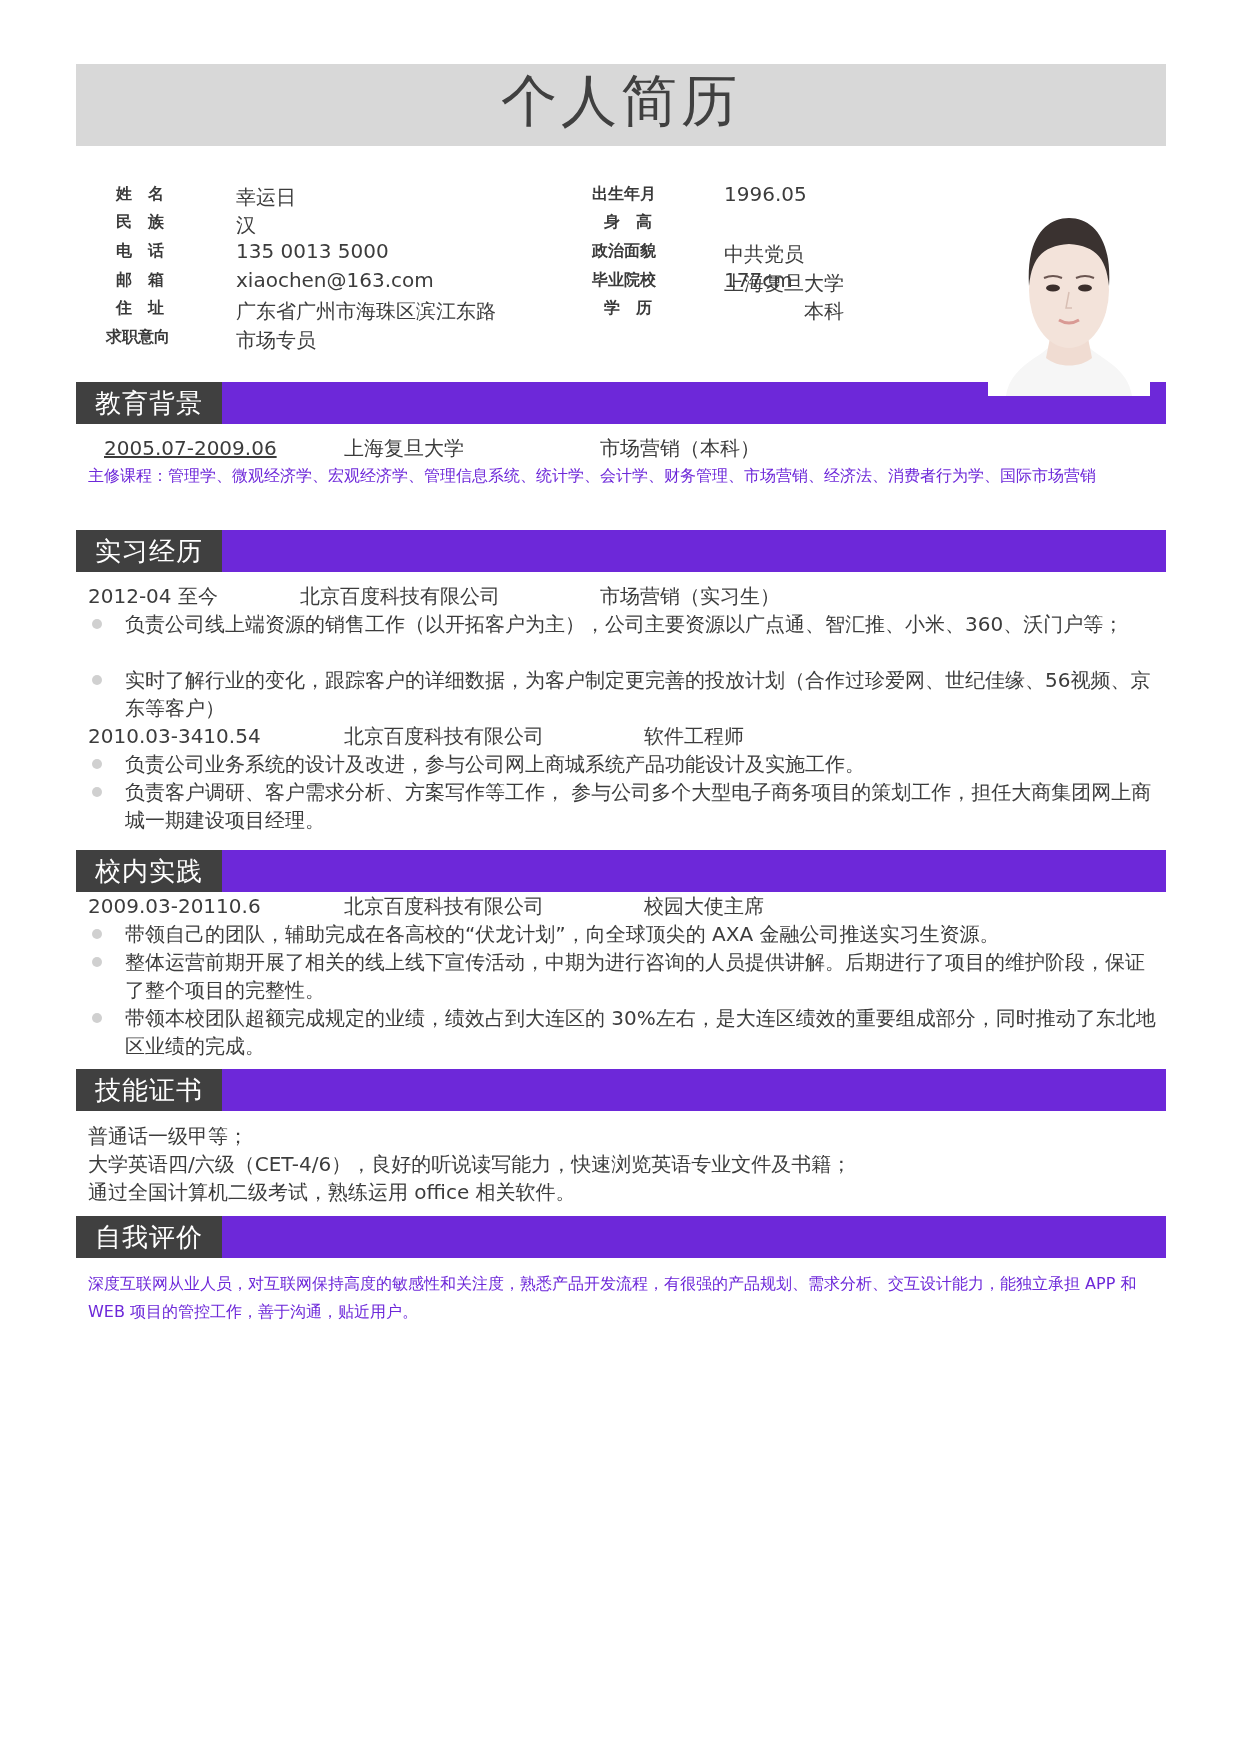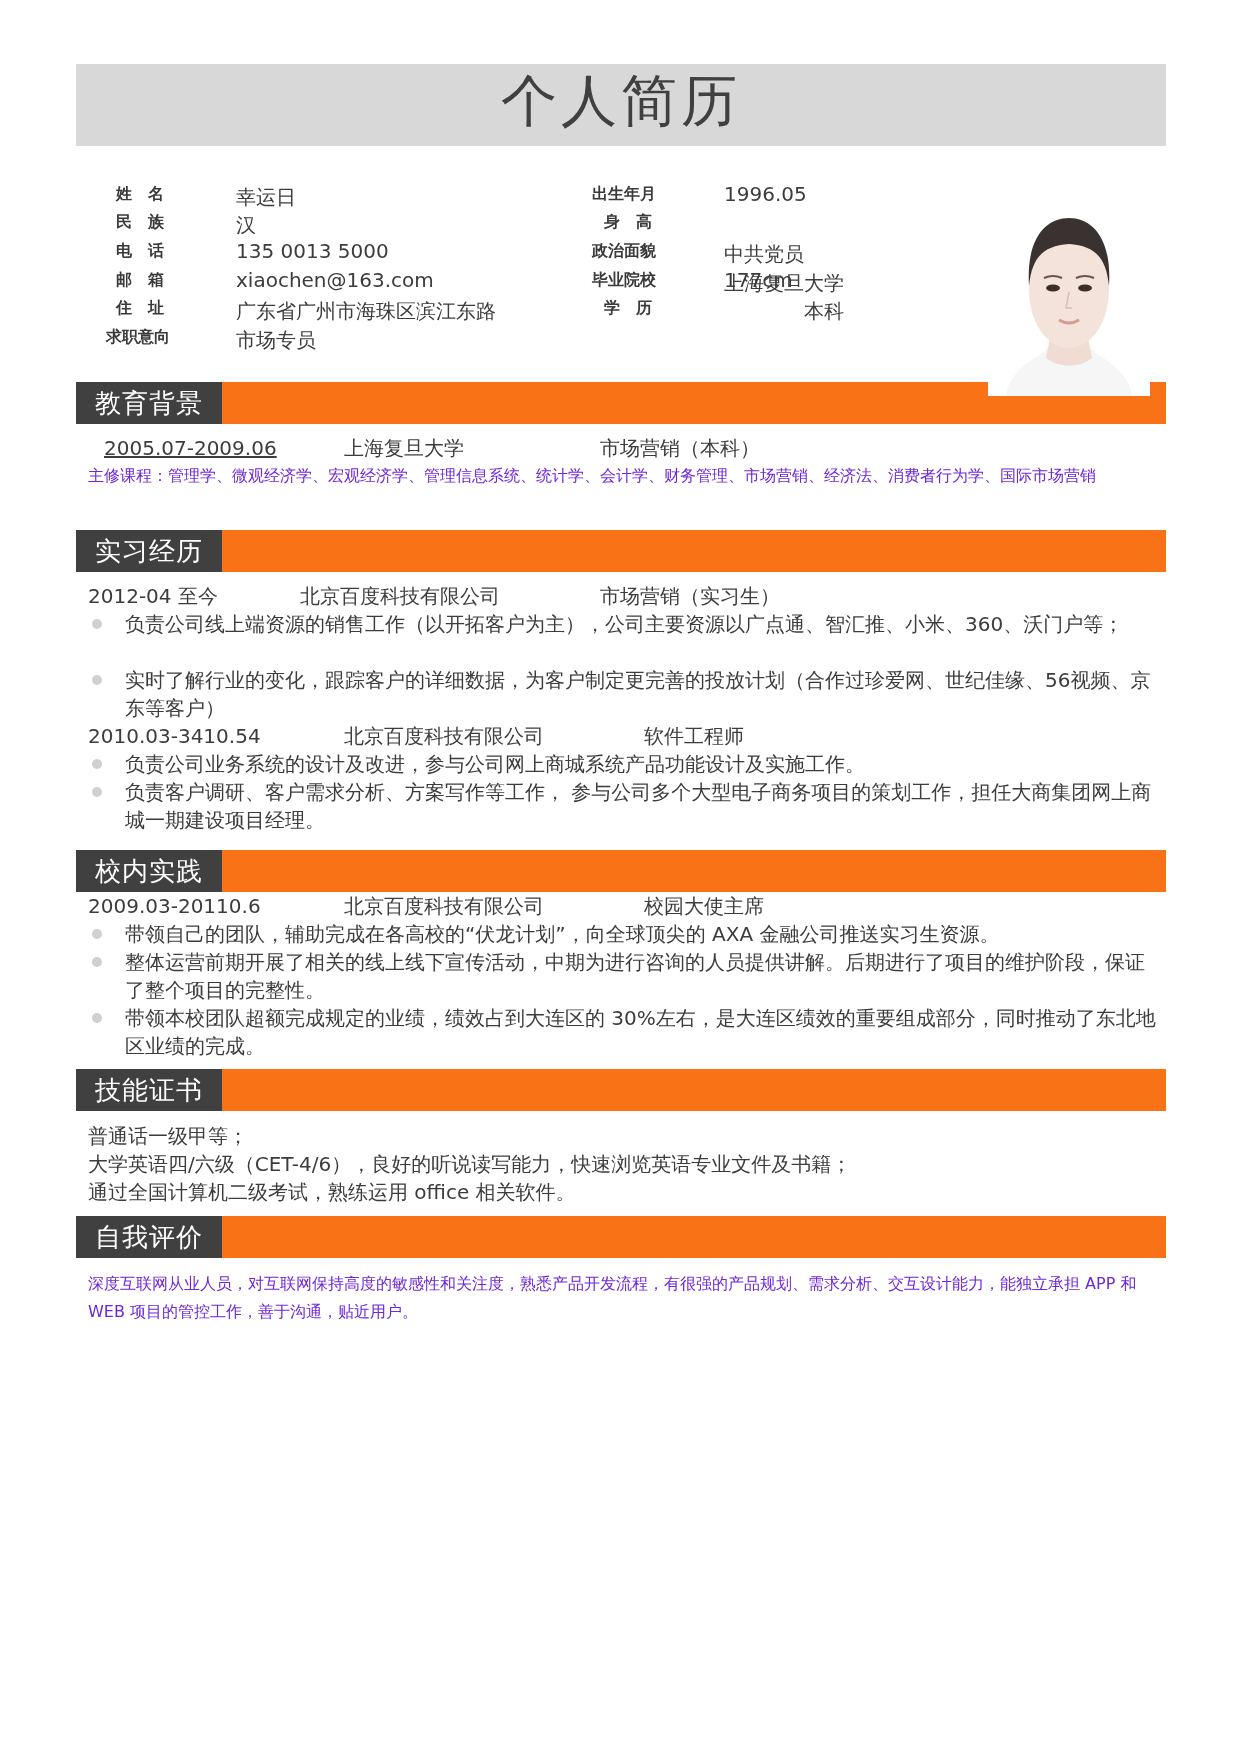--- a/index.html
+++ b/index.html
@@ -17,21 +17,21 @@
   .info-label { position: absolute; font-weight: bold; color: #3a3a3a; font-size: 16px; white-space: nowrap; }
   .info-value { position: absolute; color: #3c3c3c; font-size: 20px; white-space: nowrap; }
 
   .photo {
     position: absolute; left: 988px; top: 208px; width: 162px; height: 188px;
     background: #ffffff; overflow: hidden;
   }
 
   .section-bar {
     position: absolute; left: 76px; width: 1090px; height: 42px;
-    background: #f97316;
+    background: #6d28d9;
   }
   .section-bar .tab {
     position: absolute; left: 0; top: 0; height: 42px; width: 146px;
     background: #404040; color: #ffffff; font-size: 26px;
     display: flex; align-items: center; justify-content: center; letter-spacing: 1px;
   }
 
   .line { position: absolute; left: 88px; font-size: 20px; line-height: 28px; color: #3c3c3c; white-space: nowrap; }
   .para { position: absolute; left: 88px; width: 1070px; font-size: 16px; line-height: 28px; color: #6d28d9; }
   .entry-head { position: absolute; left: 88px; font-size: 20px; line-height: 28px; }

